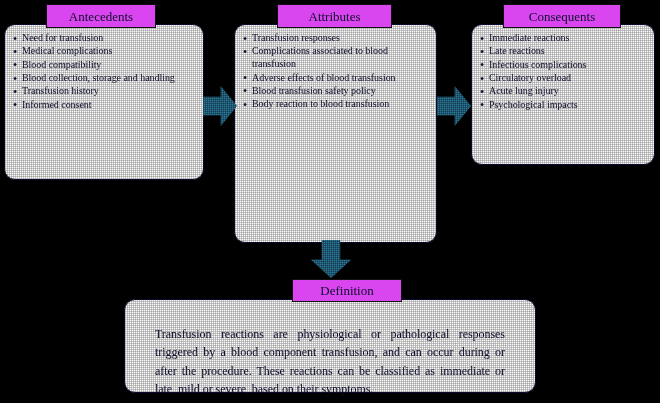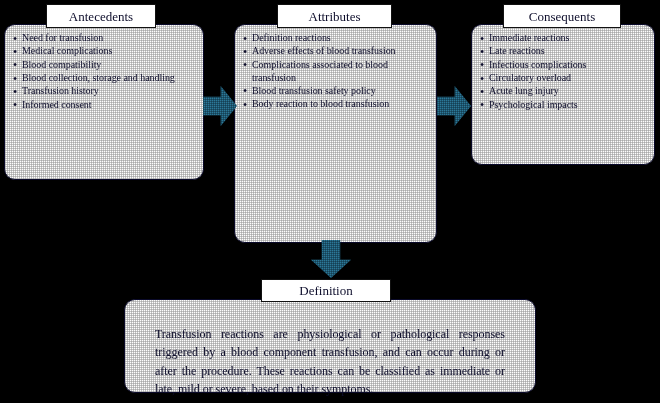--- a/index.html
+++ b/index.html
@@ -31,21 +31,21 @@
   }
   .panel-inner {
     padding: 7px 8px 6px 8px;
   }
 
   
   .tab {
     position: absolute;
     box-sizing: border-box;
     border: 1px solid #111111;
-    background: #ffffff;
+    background: #d946ef;
     color: #0d0d2b;
     text-align: center;
     font-size: 13px;
     line-height: 1;
     display: flex;
     align-items: center;
     justify-content: center;
     z-index: 5;
   }
 
@@ -123,23 +123,23 @@
 
   <div class="arrow arrow-right" style="left:203px; top:86px; width:34px; height:40px;"></div>
 
   <div class="tab" style="left:277px; top:4px; width:115px; height:24px;">
     <span>Attributes</span>
   </div>
 
   <div class="panel" style="left:234px; top:24px; width:203px; height:219px;">
     <div class="panel-inner">
       <ul class="bullets">
-        <li>Definition reactions</li>
+        <li>Transfusion responses</li>
+        <li>Complications associated to blood transfusion</li>
         <li>Adverse effects of blood transfusion</li>
-        <li>Complications associated to blood transfusion</li>
         <li>Blood transfusion safety policy</li>
         <li>Body reaction to blood transfusion</li>
       </ul>
     </div>
   </div>
 
   <div class="arrow arrow-right" style="left:437px; top:86px; width:34px; height:40px;"></div>
 
   <div class="arrow arrow-down" style="left:311px; top:240px; width:40px; height:38px;"></div>
 
@@ -153,21 +153,21 @@
         <li>Immediate reactions</li>
         <li>Late reactions</li>
         <li>Infectious complications</li>
         <li>Circulatory overload</li>
         <li>Acute lung injury</li>
         <li>Psychological impacts</li>
       </ul>
     </div>
   </div>
 
-  <div class="tab" style="left:261px; top:279px; width:130px; height:23px;">
+  <div class="tab" style="left:292px; top:279px; width:110px; height:23px;">
     <span>Definition</span>
   </div>
 
   <div class="panel" style="left:124px; top:299px; width:412px; height:94px;">
     <div class="panel-inner" style="padding:9px 14px 8px 14px;">
       <p class="definition-text">Transfusion reactions are physiological or pathological responses triggered by a blood component transfusion, and can occur during or after the procedure. These reactions can be classified as immediate or late, mild or severe, based on their symptoms.</p>
     </div>
   </div>
 
 </div>

